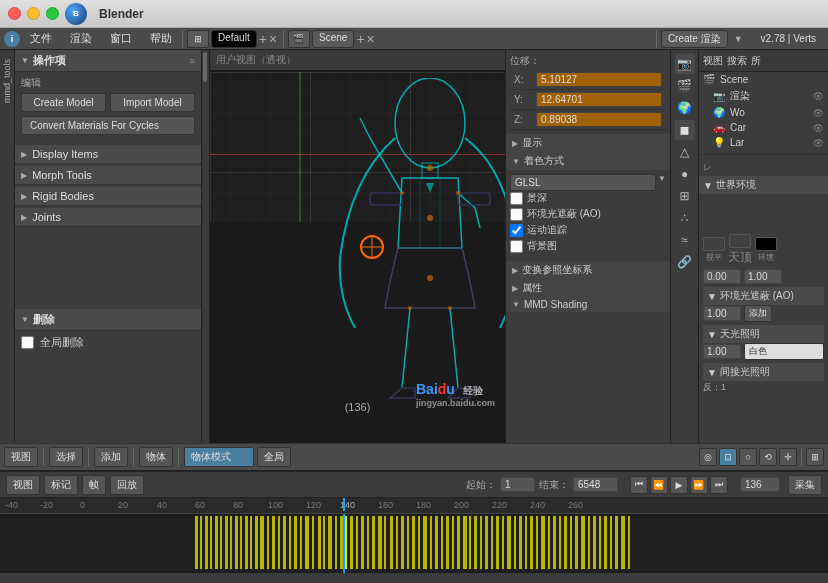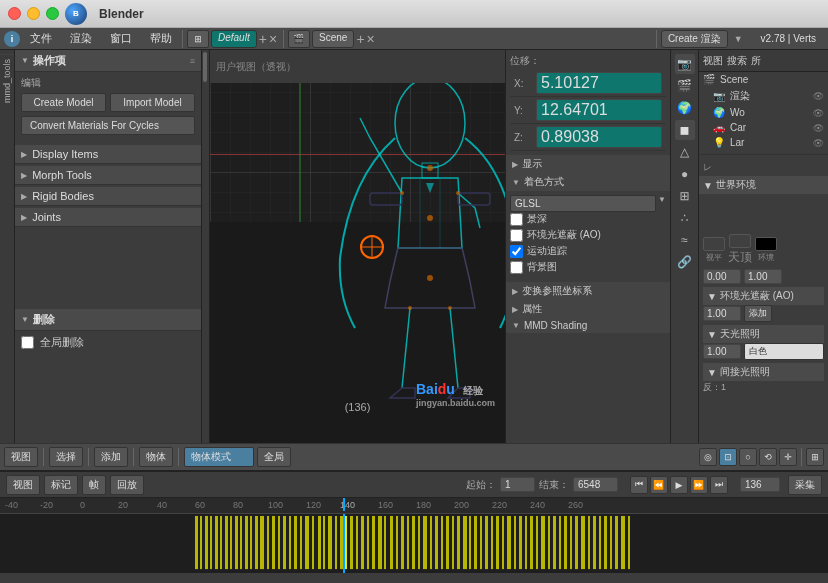--- a/index.html
+++ b/index.html
@@ -49,21 +49,21 @@
     .toolbar-btn {
       background: #5a5a5a;
       border: 1px solid #333;
       border-radius: 3px;
       color: #ddd;
       font-size: 10px;
       padding: 1px 6px;
       cursor: pointer;
       height: 18px;
     }
-    .toolbar-btn.active { background: #0f766e; font-style: italic; }
+    .toolbar-btn.active { background: #000000; }
 
     
     #main {
       display: flex;
       height: calc(583px - 28px - 22px - 30px - 30px);
       
       height: 393px;
     }
 
     
@@ -179,24 +179,24 @@
       padding: 2px 4px;
       gap: 4px;
       border-bottom: 1px solid #333;
     }
     .prop-label {
       color: #aaa;
       font-size: 10px;
       width: 18px;
     }
     .prop-value {
-      background: #0f766e;
+      background: #a16207;
       border: 1px solid #444;
       color: #ddd;
-      font-size: 16px;
+      font-size: 10px;
       flex: 1;
       padding: 1px 4px;
       border-radius: 2px;
     }
 
     .section-title-bar {
       background: #444;
       padding: 2px 6px;
       font-size: 10px;
       color: #ccc;
@@ -301,21 +301,21 @@
       border-radius: 2px;
       width: 38px;
     }
 
     
     #viewport-top {
       position: absolute;
       top: 0;
       left: 0;
       right: 0;
-      height: 33px;
+      height: 20px;
       background: #3a3a3a;
       display: flex;
       align-items: center;
       padding: 0 6px;
       gap: 4px;
       z-index: 10;
     }
 
     .crosshair {
       position: absolute;

